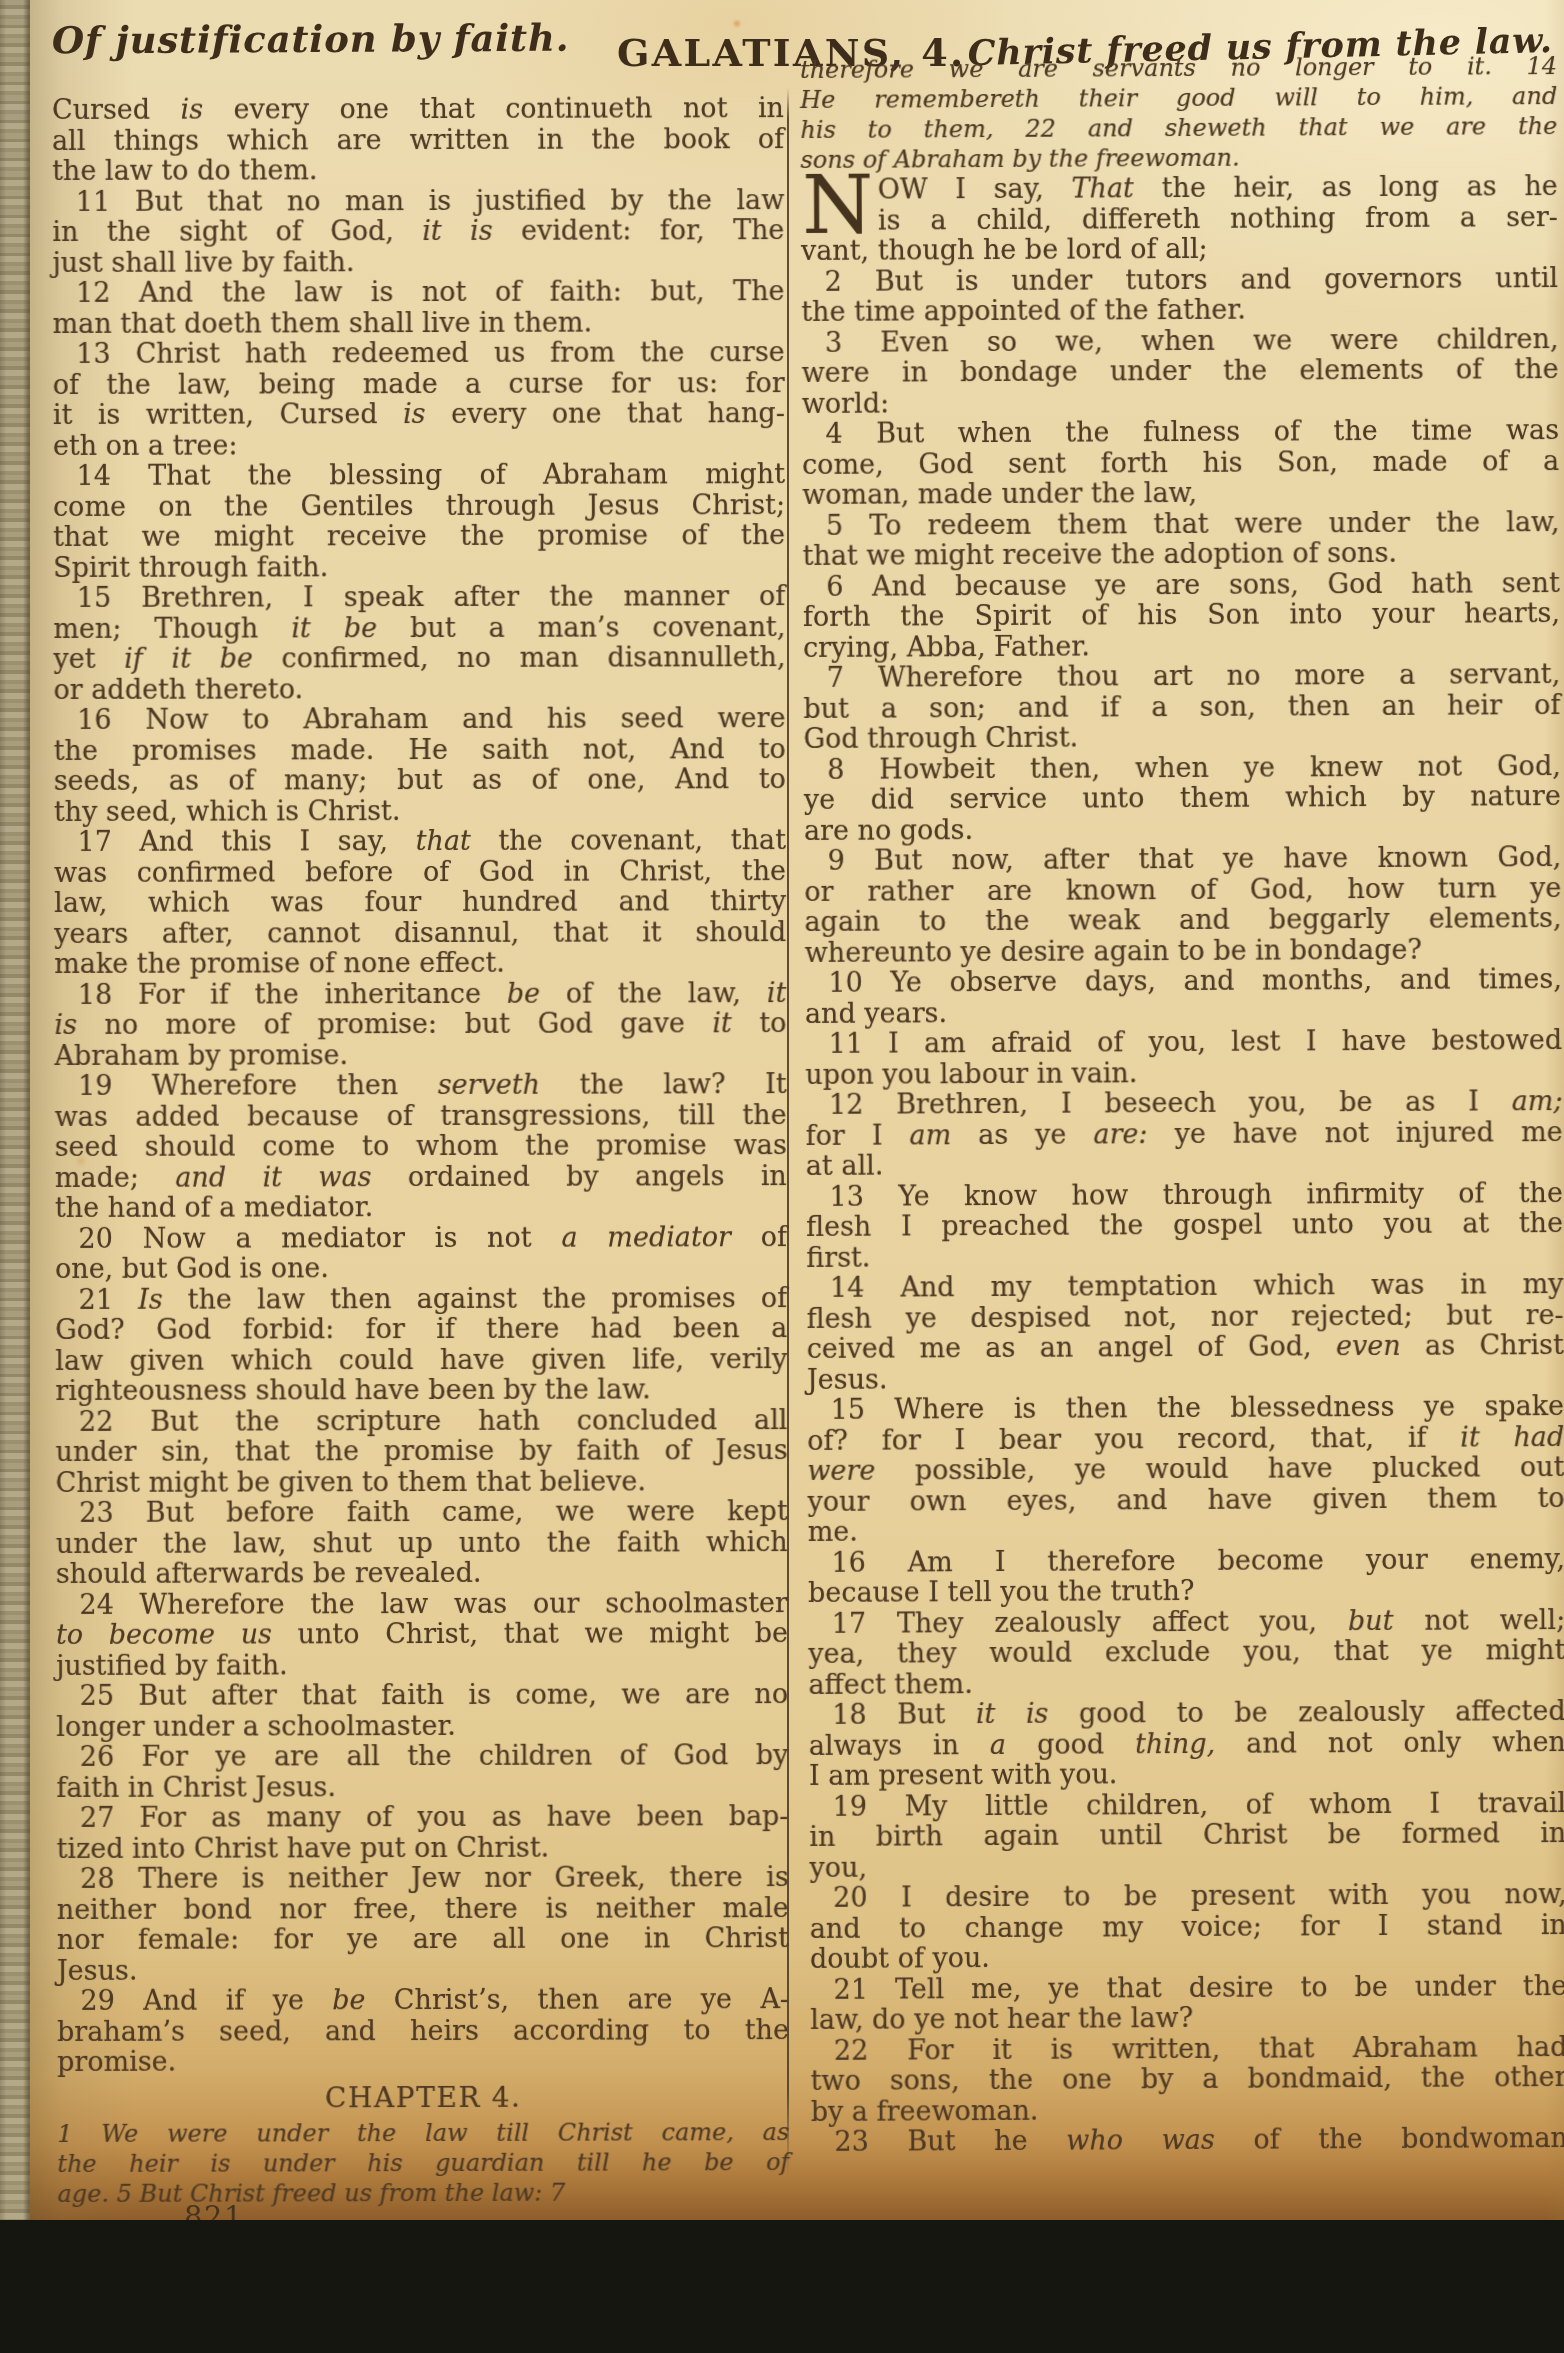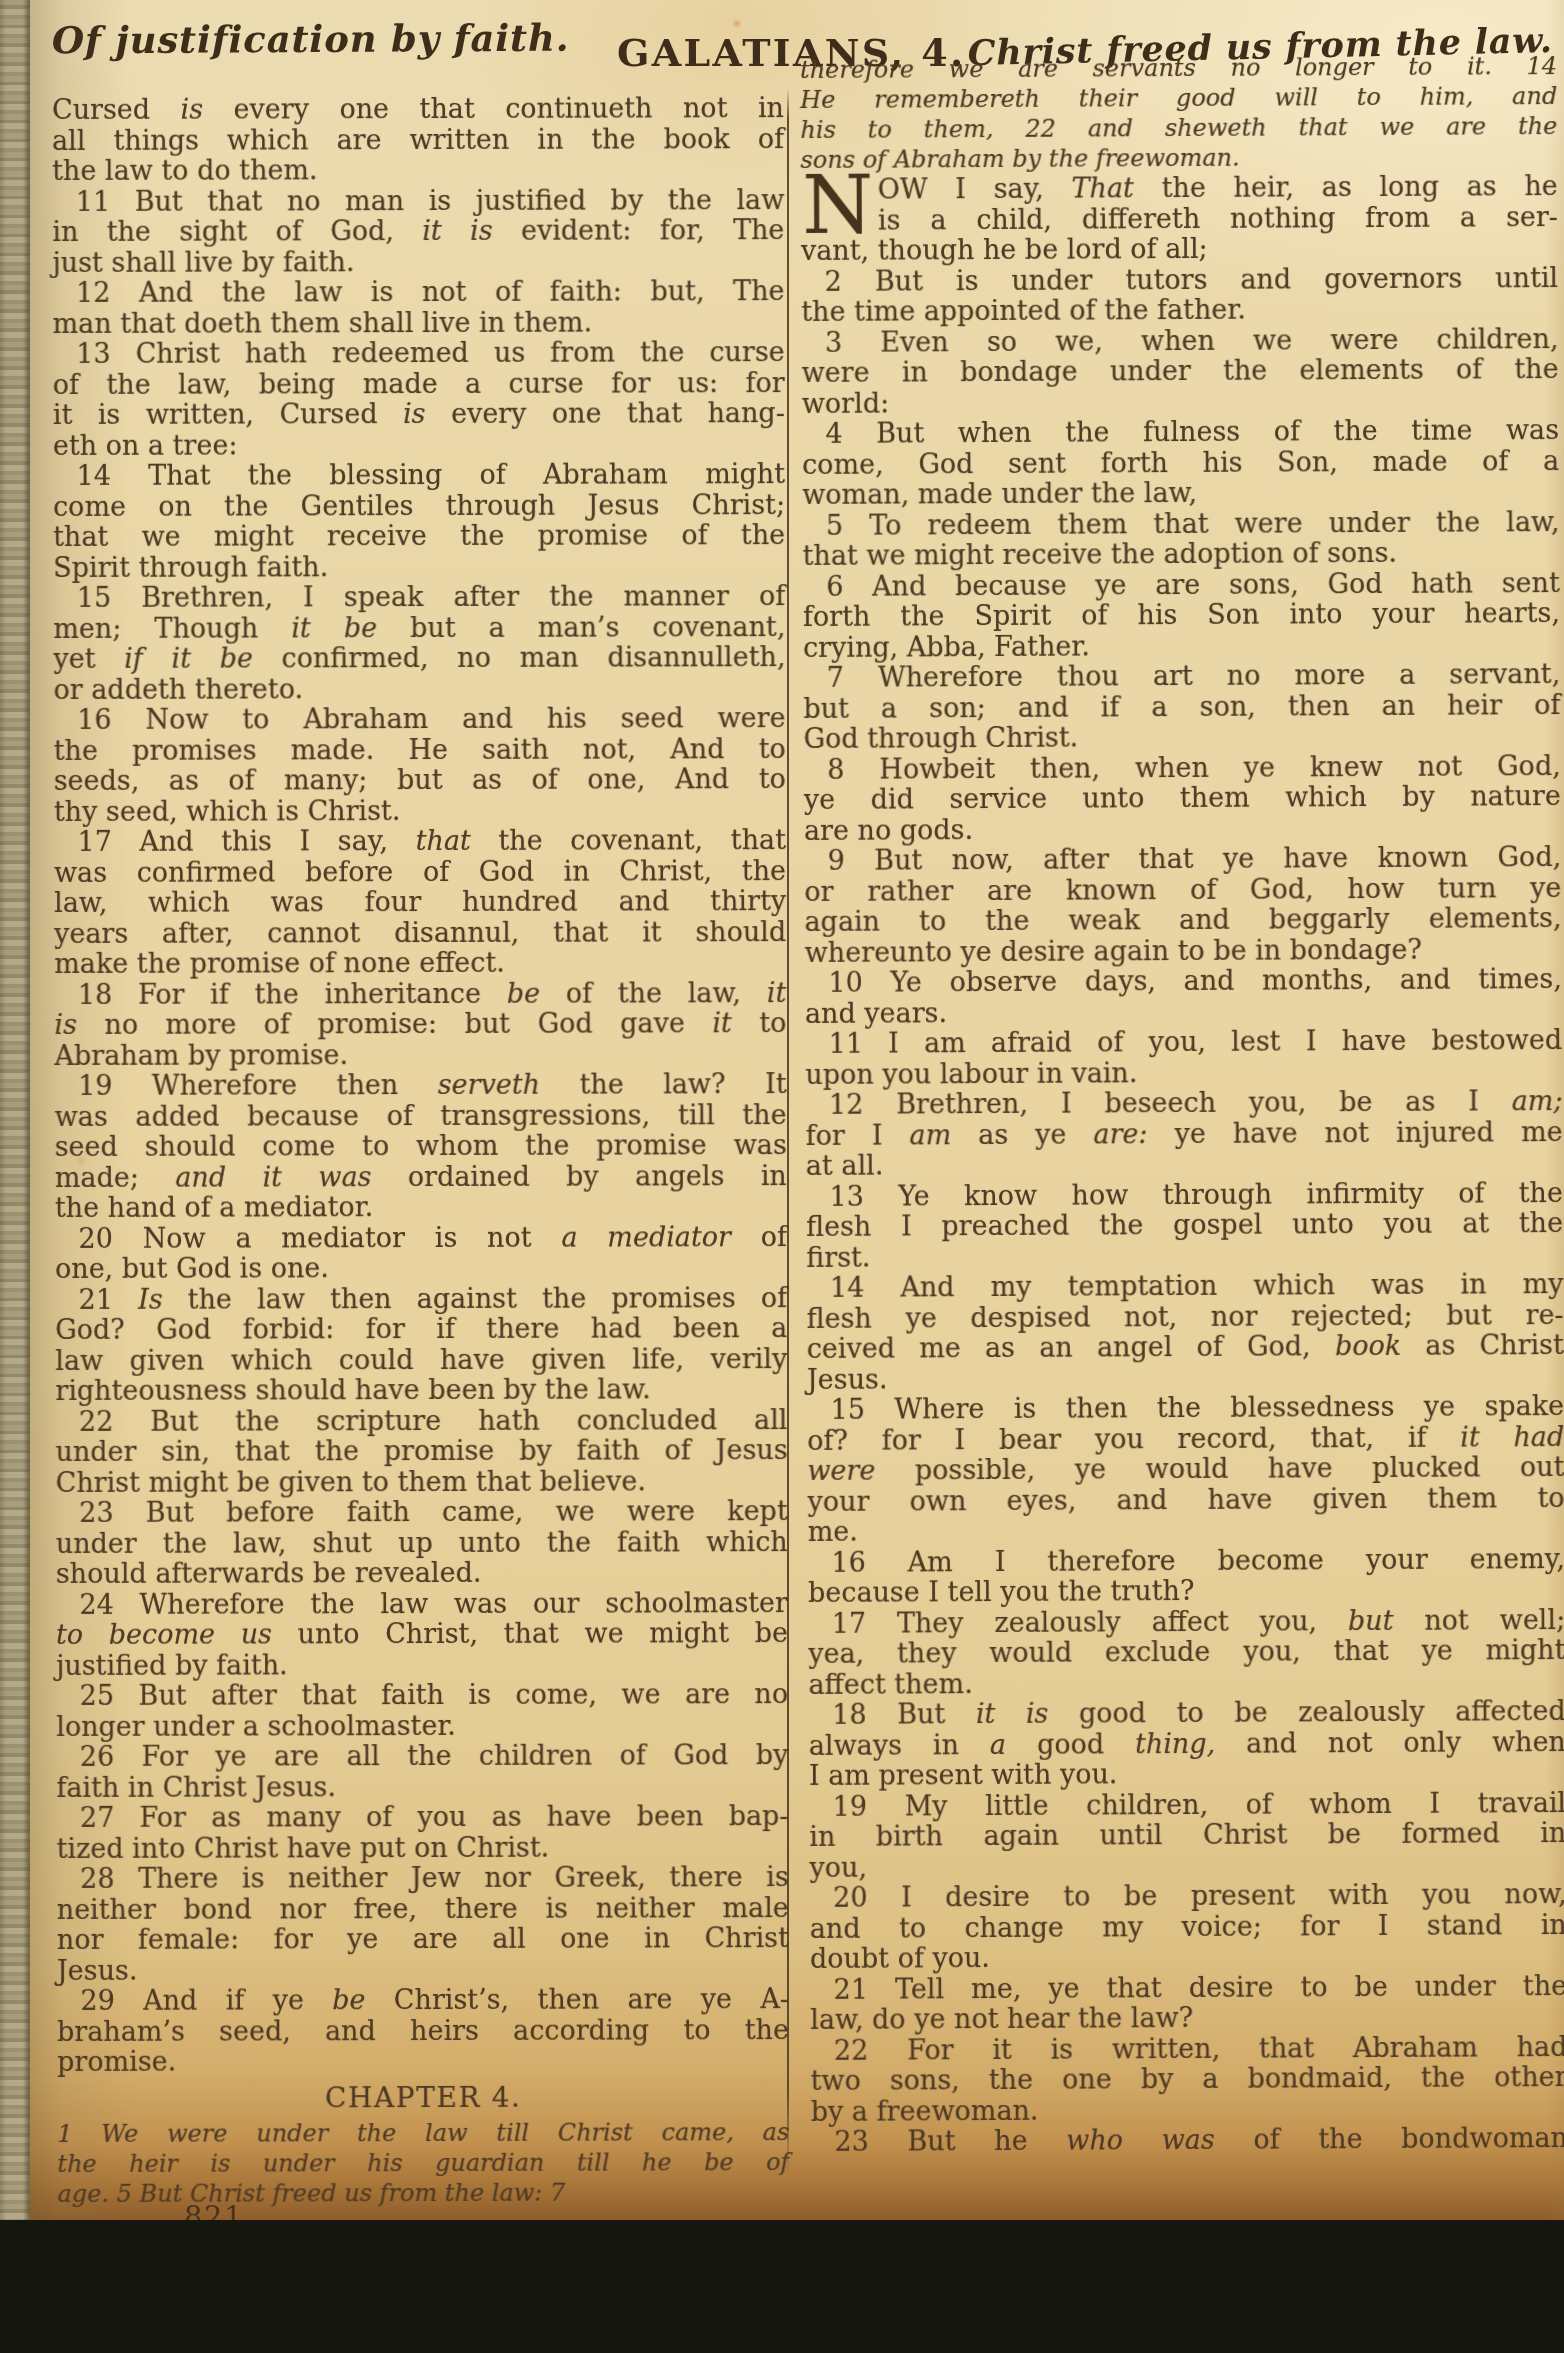--- a/index.html
+++ b/index.html
@@ -238,21 +238,21 @@
         <div class="ln end">at all.</div>
       </div>
       <div class="blk verse">
         <div class="ln ind">13 Ye know how through infirmity of the</div>
         <div class="ln">flesh I preached the gospel unto you at the</div>
         <div class="ln end">first.</div>
       </div>
       <div class="blk verse">
         <div class="ln ind">14 And my temptation which was in my</div>
         <div class="ln">flesh ye despised not, nor rejected; but re-</div>
-        <div class="ln">ceived me as an angel of God, <i>book</i> as Christ</div>
+        <div class="ln">ceived me as an angel of God, <i>even</i> as Christ</div>
         <div class="ln end">Jesus.</div>
       </div>
       <div class="blk verse">
         <div class="ln ind">15 Where is then the blessedness ye spake</div>
         <div class="ln">of? for I bear you record, that, if <i>it had</i></div>
         <div class="ln"><i>were</i> possible, ye would have plucked out</div>
         <div class="ln">your own eyes, and have given them to</div>
         <div class="ln end">me.</div>
       </div>
       <div class="blk verse">

